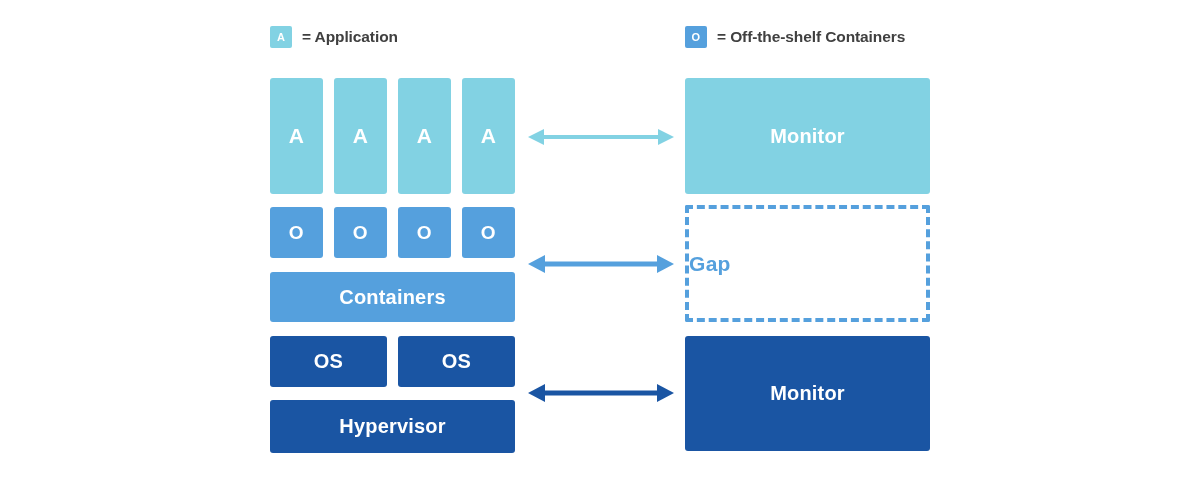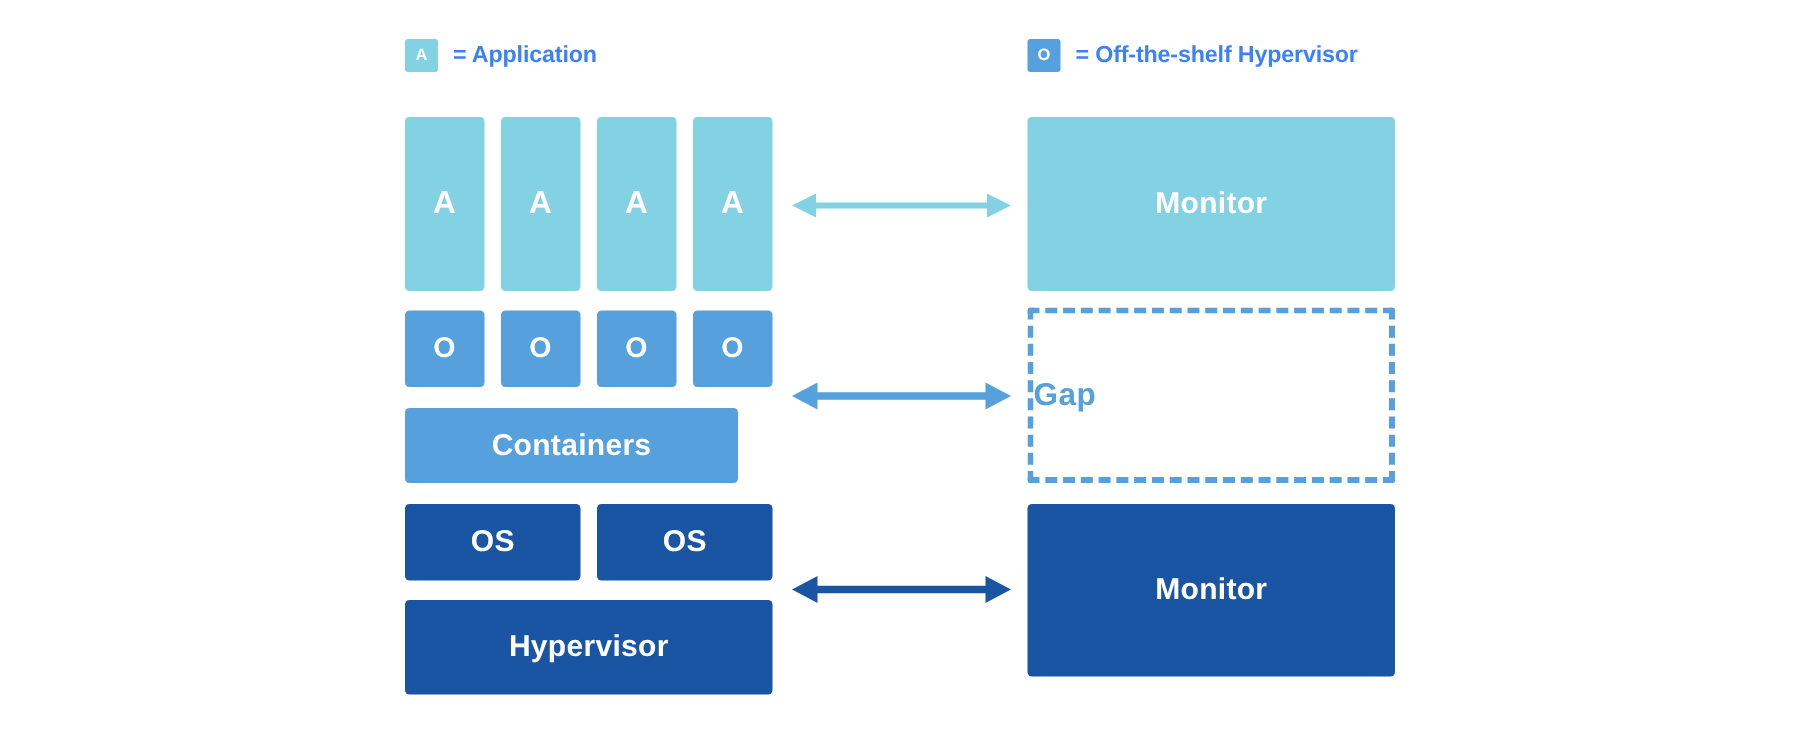--- a/index.html
+++ b/index.html
@@ -34,21 +34,21 @@
     justify-content: center;
     color: #ffffff;
     font-size: 11px;
     font-weight: bold;
     letter-spacing: 0.2px;
   }
   .legend-label {
     margin-left: 10px;
     font-size: 15.5px;
     font-weight: bold;
-    color: #3b82f6;
+    color: #404040;
     letter-spacing: -0.1px;
     white-space: nowrap;
   }
 
   
   .block {
     position: absolute;
     border-radius: 3px;
     display: flex;
     align-items: center;
@@ -106,21 +106,21 @@
     <div class="legend-swatch" style="background:#82d2e3;">
       <span>A</span>
     </div>
     <div class="legend-label">= Application</div>
   </div>
 
   <div class="legend-item" style="left:685px; top:26px;">
     <div class="legend-swatch" style="background:#55a0dd;">
       <span>O</span>
     </div>
-    <div class="legend-label">= Off-the-shelf Hypervisor</div>
+    <div class="legend-label">= Off-the-shelf Containers</div>
   </div>
 
   <div class="block cell-a" style="left:270px; top:78px; width:53px; height:116px; background:#82d2e3;">
     <span>A</span>
   </div>
   <div class="block cell-a" style="left:334px; top:78px; width:53px; height:116px; background:#82d2e3;">
     <span>A</span>
   </div>
   <div class="block cell-a" style="left:398px; top:78px; width:53px; height:116px; background:#82d2e3;">
     <span>A</span>
@@ -135,32 +135,32 @@
   <div class="block cell-o" style="left:334px; top:207px; width:53px; height:51px; background:#55a0dd;">
     <span>O</span>
   </div>
   <div class="block cell-o" style="left:398px; top:207px; width:53px; height:51px; background:#55a0dd;">
     <span>O</span>
   </div>
   <div class="block cell-o" style="left:462px; top:207px; width:53px; height:51px; background:#55a0dd;">
     <span>O</span>
   </div>
 
-  <div class="block label-mid" style="left:270px; top:272px; width:222px; height:50px; background:#55a0dd;">
+  <div class="block label-mid" style="left:270px; top:272px; width:245px; height:50px; background:#55a0dd;">
     <span>Containers</span>
   </div>
 
   <div class="block label-big" style="left:270px; top:336px; width:117px; height:51px; background:#1a55a3;">
     <span>OS</span>
   </div>
   <div class="block label-big" style="left:398px; top:336px; width:117px; height:51px; background:#1a55a3;">
     <span>OS</span>
   </div>
 
-  <div class="block label-big" style="left:270px; top:400px; width:245px; height:63px; background:#1a55a3;">
+  <div class="block label-big" style="left:270px; top:400px; width:245px; height:53px; background:#1a55a3;">
     <span>Hypervisor</span>
   </div>
 
   <div class="block label-big" style="left:685px; top:78px; width:245px; height:116px; background:#82d2e3;">
     <span>Monitor</span>
   </div>
 
   <div class="gap-box" style="left:685px; top:205px; width:245px; height:117px; color:#55a0dd;">
     <span>Gap</span>
   </div>

